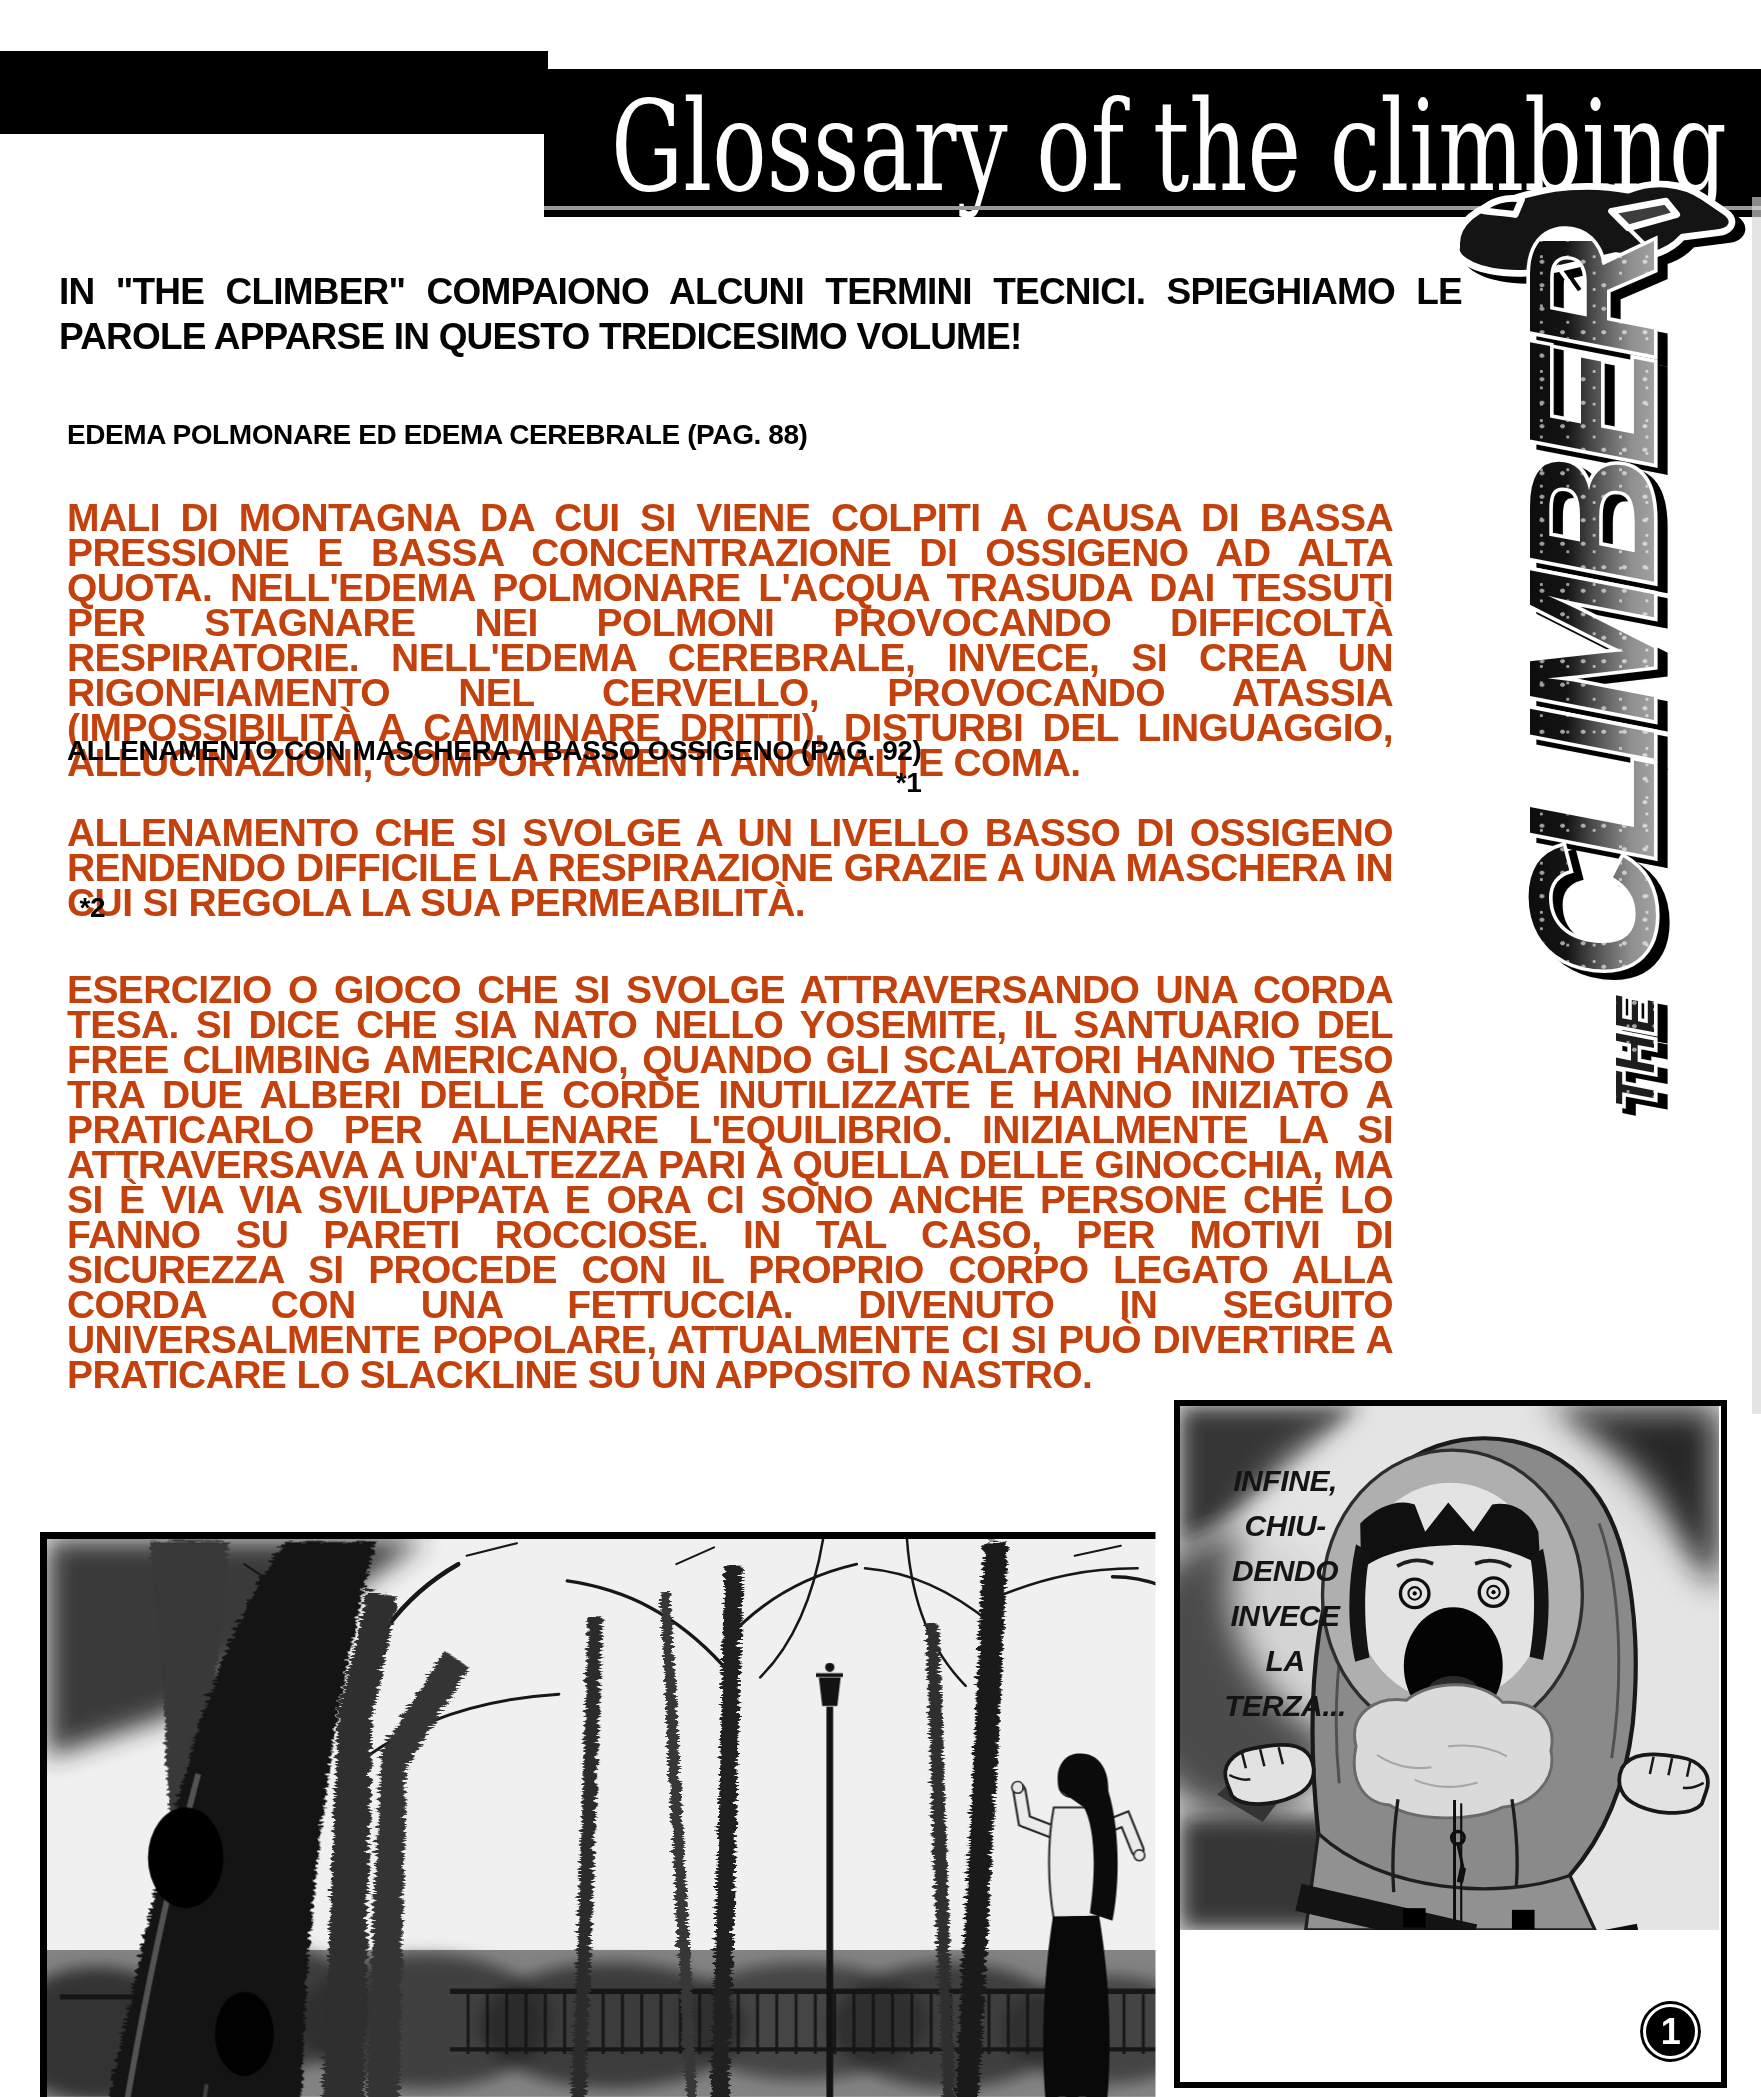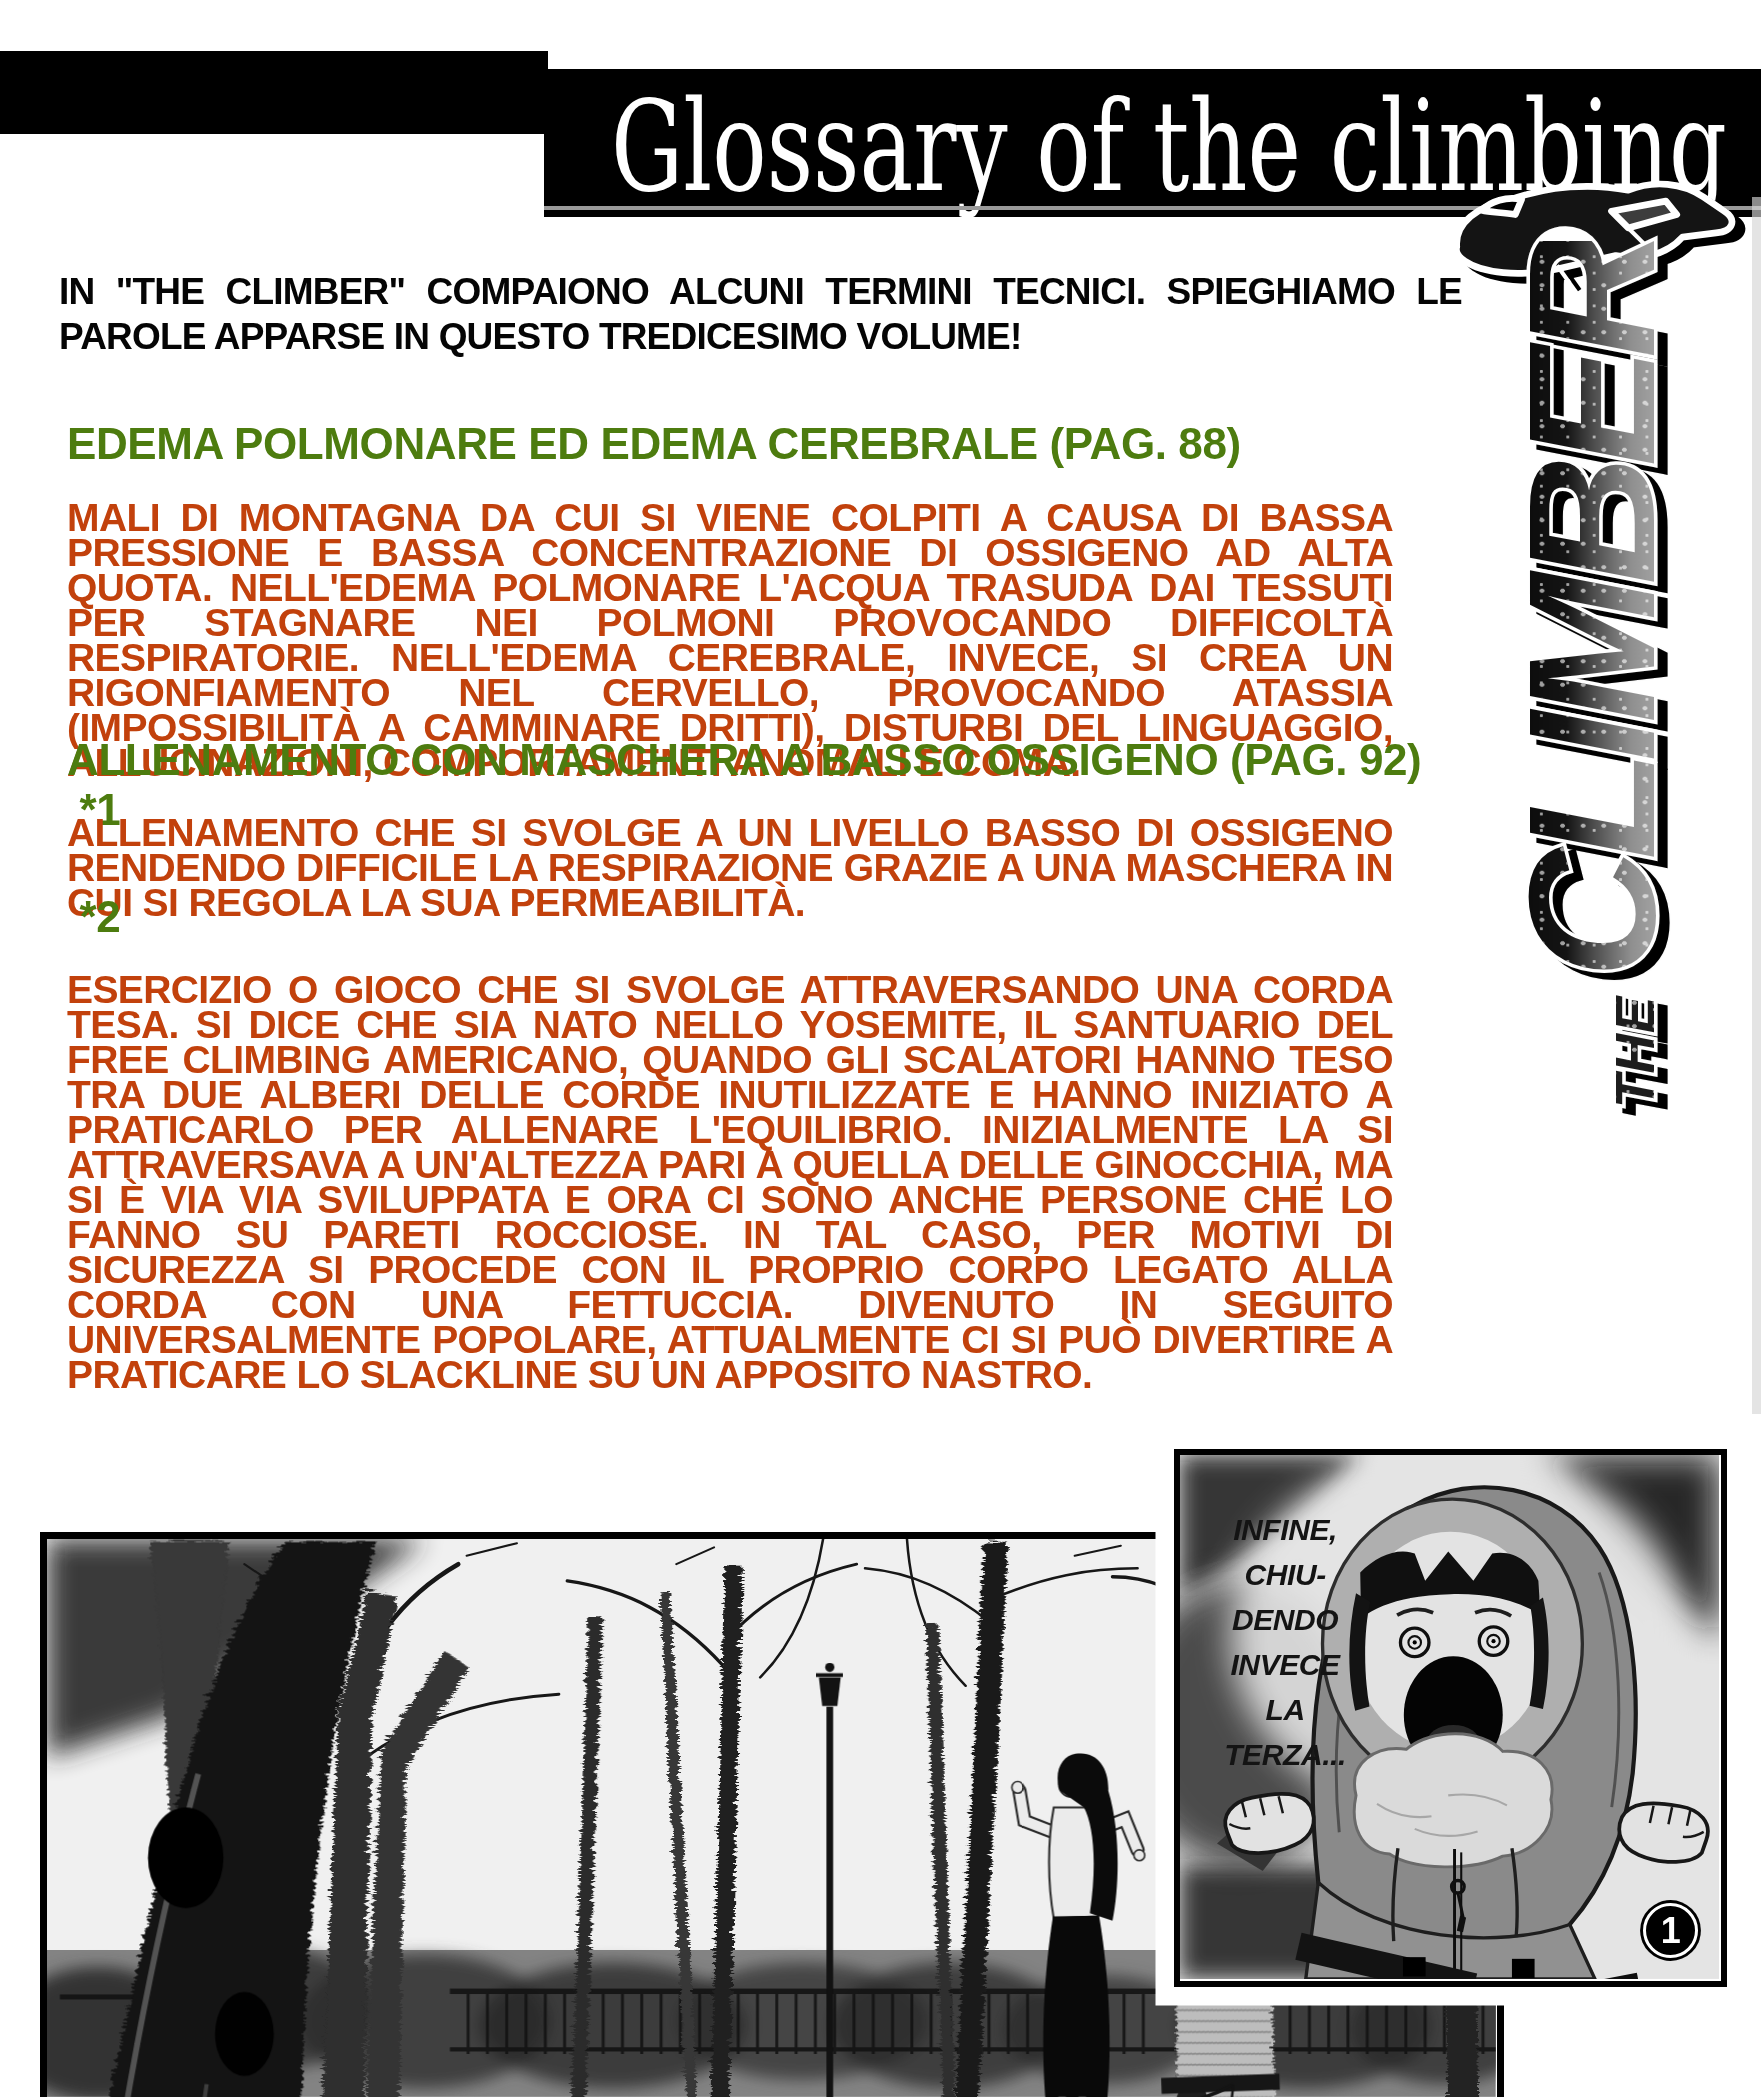--- a/index.html
+++ b/index.html
@@ -15,22 +15,22 @@
   .title-box text{
     font-family:"DejaVu Serif",serif;font-weight:500;fill:#ffffff;
   }
   
   .intro{
     position:absolute;left:59px;top:232px;width:1403px;
     font-size:37px;line-height:45px;font-weight:bold;color:#050505;
     letter-spacing:-0.8px;text-align:justify;
   }
   .entry-title-row{
-    position:absolute;display:flex;align-items:flex-start;
-    font-size:44px;font-weight:bold;color:#4d7c0f;letter-spacing:-0.4px;white-space:nowrap;
+    position:absolute;display:flex;align-items:flex-end;
+    font-size:28px;font-weight:bold;color:#000000;letter-spacing:-0.4px;white-space:nowrap;
   }
   .entry-title-row .marker{margin-left:12.6px;}
   .entry-title-row.marker-right{width:1326px;justify-content:space-between;}
   .entry-body{
     position:absolute;width:1326px;
     font-size:39px;line-height:35px;font-weight:bold;color:#c2410c;
     letter-spacing:-0.6px;text-align:justify;
   }
   #entry1-title{left:67px;top:419px;}
   #entry1-body {left:67px;top:461px;}
@@ -65,21 +65,21 @@
   .layer-speckle{opacity:.6;}
   .layer-speckle .the,.layer-speckle .word{
     background:
       radial-gradient(circle,#ffffff 0 2.1px,transparent 2.5px) 0 0/23.5px 20.6px repeat,
       radial-gradient(circle,#ffffff 0 1.3px,transparent 1.7px) 8.8px 11.3px/16.4px 26.4px repeat;
     -webkit-background-clip:text;background-clip:text;color:transparent;
   }
   .climber-fig{position:absolute;left:5.9px;top:3.4px;}
   
   .panel{position:absolute;background:#fff;border:6.7px solid #000;box-sizing:border-box;}
-  #panel1{left:1174px;top:1449px;width:553px;height:538px;z-index:5;box-shadow:0 0 0 18.5px #ffffff;}
+  #panel1{left:1174px;top:1400px;width:553px;height:688px;z-index:5;box-shadow:0 0 0 18.5px #ffffff;}
   #panel2{left:40px;top:1532px;width:1464px;height:1050px;border-width:7.6px;z-index:1;}
   .panel svg{position:absolute;left:0;top:0;}
   .speech{
     position:absolute;left:12.6px;top:52px;width:185px;z-index:3;
     font-size:30px;line-height:45px;font-weight:bold;font-style:italic;
     color:#141414;text-align:center;letter-spacing:-0.4px;
   }
   .badge{
     position:absolute;width:49px;height:49px;border-radius:50%;
     background:#000;border:3.8px solid #fff;box-shadow:0 0 0 2.9px #000;

